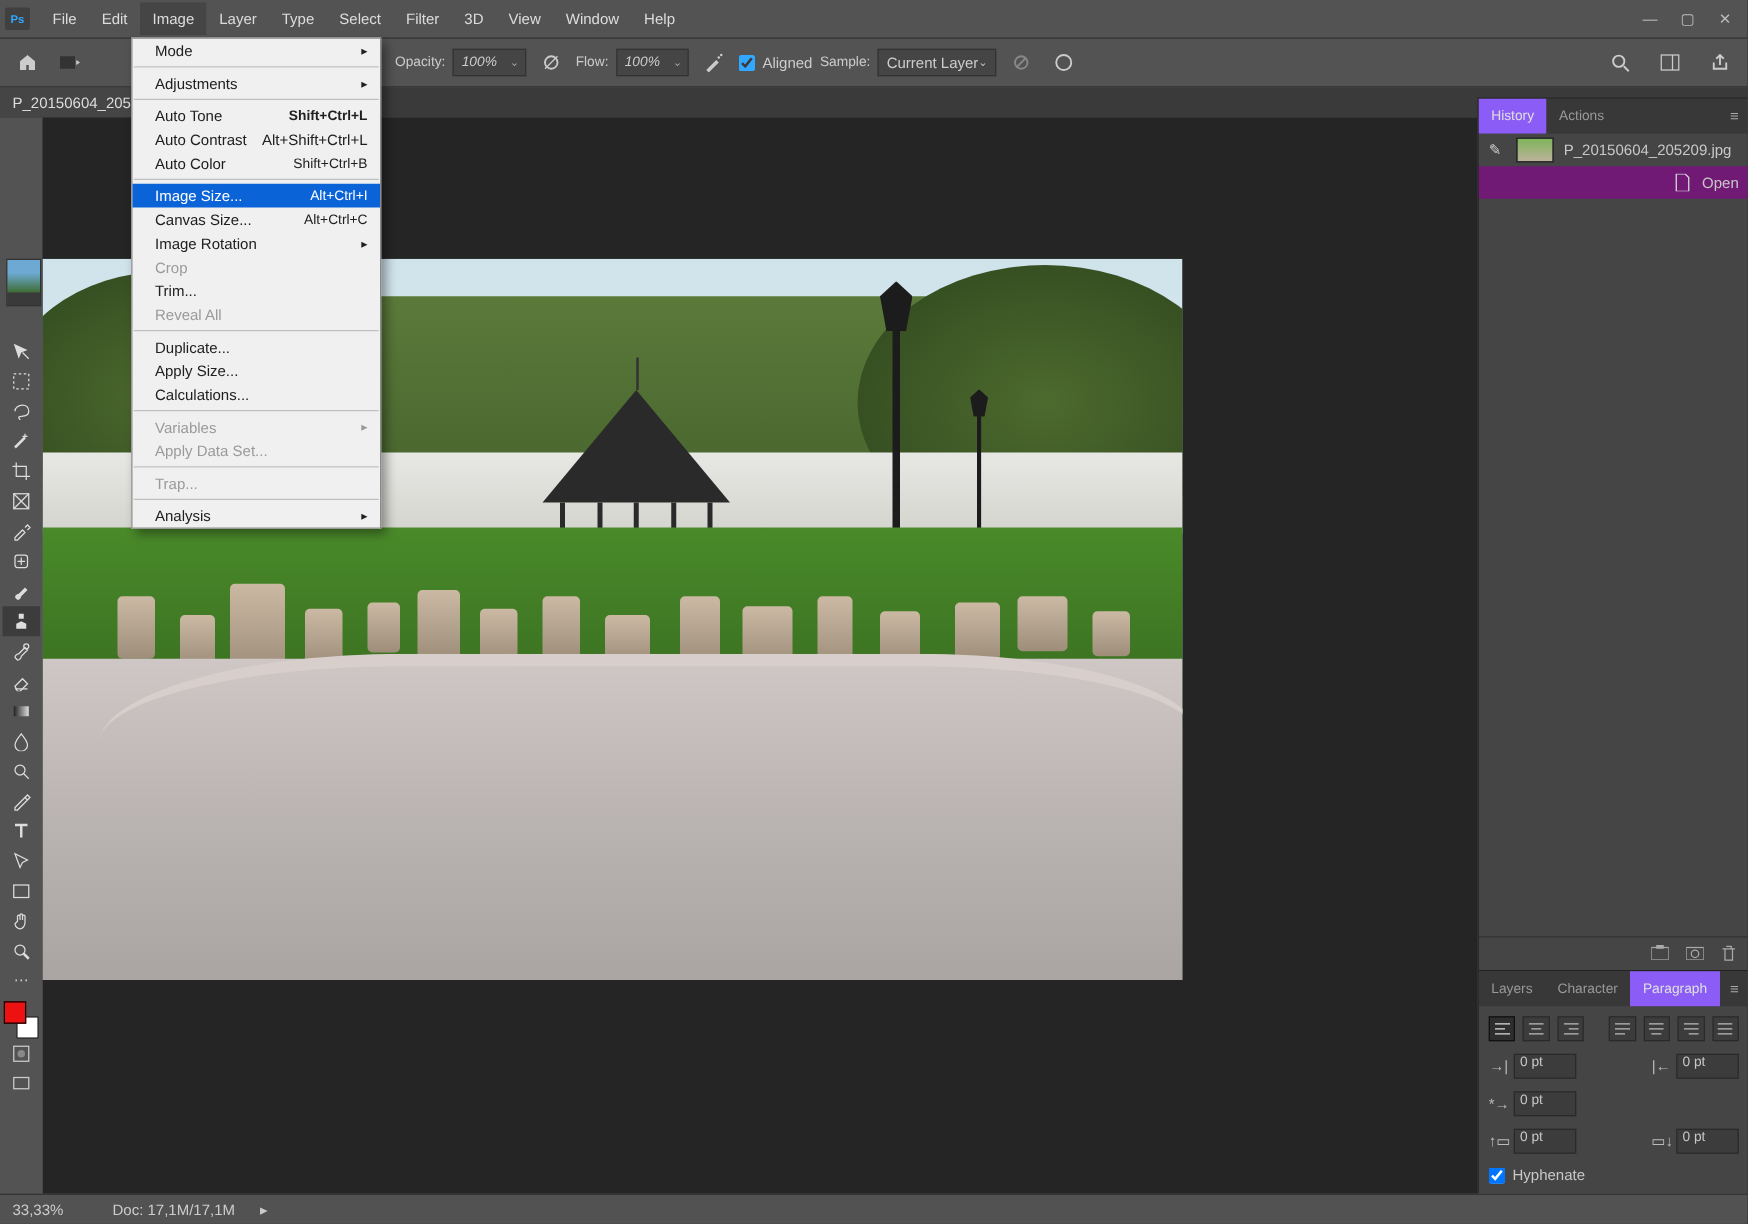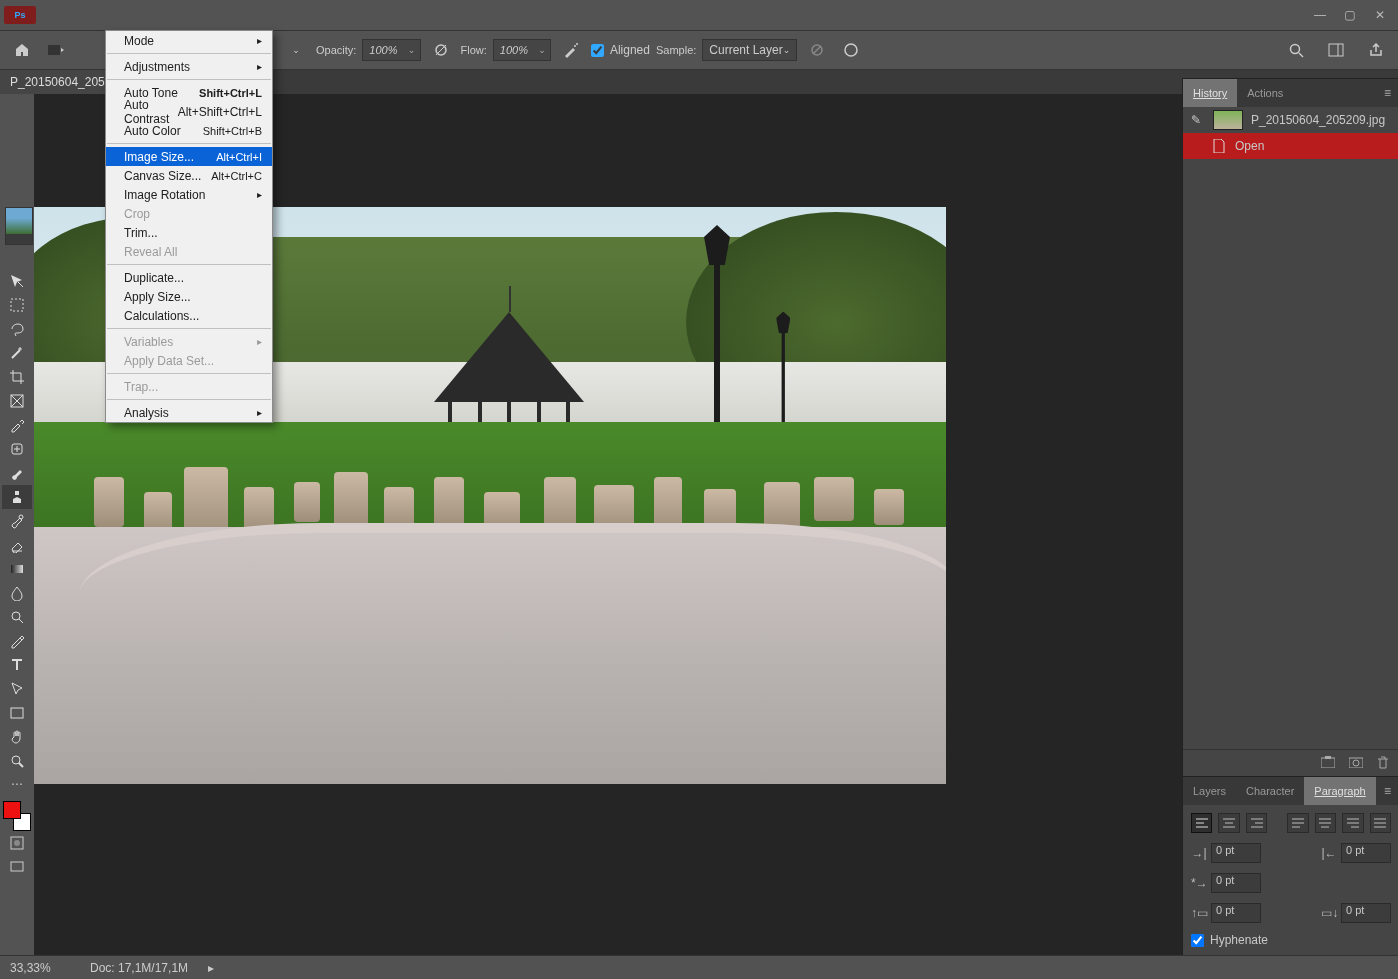--- a/index.html
+++ b/index.html
@@ -1,36 +1,36 @@
 <!DOCTYPE html>
 <html><head>
 <meta charset="utf-8">
 <style>
   * { margin:0; padding:0; box-sizing:border-box; font-family:"Segoe UI",Tahoma,Arial,sans-serif; font-size:12px; }
   body { background:#535353; color:#c8c8c8; width:1398px; height:979px; overflow:hidden; position:relative; }
   
   .menubar { height:30px; background:#535353; display:flex; align-items:center; padding:0 4px; }
-  .menubar .logo { width:32px; height:18px; background:#7f1d1d; color:#31a8ff; font-size:9px; font-weight:bold; display:flex; align-items:center; justify-content:center; border-radius:2px; margin-right:8px; }
+  .menubar .logo { width:20px; height:18px; background:#404040; color:#31a8ff; font-size:9px; font-weight:bold; display:flex; align-items:center; justify-content:center; border-radius:2px; margin-right:8px; }
   .menubar .mitem { padding:6px 10px; color:#ddd; cursor:default; }
   .menubar .mitem.active { background:#454545; }
   .window-controls { margin-left:auto; display:flex; gap:2px; }
   .window-controls .btn { width:28px; height:20px; display:flex; align-items:center; justify-content:center; color:#bbb; }
   
   .optionsbar { height:40px; background:#535353; border-top:1px solid #333; border-bottom:1px solid #333; display:flex; align-items:center; padding:0 8px; gap:6px; color:#ccc; }
   .optionsbar .iconbtn { width:28px; height:28px; display:flex; align-items:center; justify-content:center; color:#ccc; }
   .optionsbar .lbl { font-size:11px; color:#ccc; }
   .optionsbar .numbox { display:flex; align-items:center; border:1px solid #333; background:#454545; height:22px; }
   .optionsbar .numbox .val { padding:0 6px; font-size:11px; min-width:36px; text-align:right;font-style:italic; }
   .optionsbar .numbox .caret { width:16px; text-align:center; color:#aaa; font-size:9px; }
   .optionsbar input[type=checkbox]{ accent-color:#31a8ff; }
   .optionsbar .select { display:flex; align-items:center; border:1px solid #333; background:#454545; height:22px; padding:0 6px; font-size:11px; min-width:92px; justify-content:space-between; }
   .optionsbar .spacer { flex:1; }
   .optionsbar .right { display:flex; gap:12px; align-items:center; }
   
-  .dropdown { position:absolute; top:30px; left:105px; width:168px; background:#f0f0f0; color:#202020; border:1px solid #8a8a8a; box-shadow:4px 4px 8px rgba(0,0,0,0.4); z-index:200; }
+  .dropdown { position:absolute; top:30px; left:105px; width:200px; background:#f0f0f0; color:#202020; border:1px solid #8a8a8a; box-shadow:4px 4px 8px rgba(0,0,0,0.4); z-index:200; }
   .dropdown .sep { height:1px; background:#c0c0c0; margin:3px 1px; }
   .dropdown .row { display:flex; align-items:center; justify-content:space-between; height:19px; padding:0 10px 0 18px; font-size:12px; }
   .dropdown .row.sel { background:#0a64d8; color:#fff; }
   .dropdown .row.disabled { color:#9a9a9a; }
   .dropdown .arrow { font-size:10px; }
   
   .doctabs { height:24px; background:#3a3a3a; display:flex; align-items:stretch; }
   .doctabs .tab { background:#454545; border-right:1px solid #222; display:flex; align-items:center; padding:0 10px; font-size:11px; color:#ddd; }
   
   .main { position:absolute; top:94px; left:34px; right:216px; bottom:24px; background:#252525; }
@@ -65,25 +65,25 @@
   .colors .bg { position:absolute; bottom:0; right:0; width:18px; height:18px; background:#fff; border:1px solid #000;}
   
   .mini { position:absolute; top:207px; left:5px; width:28px; height:38px; background:#535353; border:1px solid #333;}
   .mini .tabicon { height:10px; background:#3a3a3a;}
   
   .rightpanes { position:absolute; top:70px; right:0; width:216px; bottom:24px; background:#454545; border-left:1px solid #222; display:flex; }
   .rightmain { width:216px; display:flex; flex-direction:column; }
   .panel { border-top:1px solid #222;}
   .panel .tabs { height:28px; background:#383838; display:flex; align-items:center; }
   .panel .tabs .tab { padding:0 10px; height:28px; display:flex; align-items:center; font-size:11px; color:#999; }
-  .panel .tabs .tab.active { background:#737373; color:#e0e0e0;text-decoration:underline; }
+  .panel .tabs .tab.active { background:#8b5cf6; color:#e0e0e0; }
   .panel .tabs .menu { margin-left:auto; padding:0 8px; color:#aaa;}
   .history-row { display:flex; align-items:center; height:26px; gap:8px; padding:0 8px; font-size:11px;}
   .history-row.file { background:#454545;}
-  .history-row.sel { background:#b91c1c; }
+  .history-row.sel { background:#701a75;justify-content:flex-end; }
   .thumb { width:30px; height:20px; background:linear-gradient(#7fb45a,#bcb29a); border:1px solid #222; }
   .history-icons { display:flex; justify-content:flex-end; gap:14px; padding:6px 10px; color:#aaa; border-top:1px solid #333;}
   
   .para-body { padding:8px; display:flex; flex-direction:column; gap:10px;}
   .para-row { display:flex; gap:6px; }
   .albtn { width:22px; height:20px; background:#3c3c3c; border:1px solid #2a2a2a; display:flex; align-items:center; justify-content:center; }
   .albtn.sel { background:#2e2e2e; border-color:#111;}
   .ptfield { display:flex; align-items:center; gap:4px; }
   .ptfield .ic { width:16px; text-align:center; color:#bbb;}
   .ptfield .input { width:50px; height:20px; background:#3c3c3c; border:1px solid #2a2a2a; padding:0 4px; font-size:11px; }
@@ -99,20 +99,33 @@
   .sideicons div { width:24px; height:24px; display:flex; align-items:center; justify-content:center; color:#ccc;}
   .chanpanel { position:absolute; top:85px; left:1225px; width:86px; }
   .chanpanel .row { display:flex; align-items:center; gap:8px; height:26px; color:#ccc; font-size:11px;}
   .chanpanel .ic { width:16px; text-align:center;}
 </style>
 </head>
 <body>
 
 <div class="menubar">
   <div class="logo">Ps</div>
+  <div id="menuitems" style="display:flex;">
+      <div class="mitem">File</div>
+      <div class="mitem">Edit</div>
+      <div class="mitem active">Image</div>
+      <div class="mitem">Layer</div>
+      <div class="mitem">Type</div>
+      <div class="mitem">Select</div>
+      <div class="mitem">Filter</div>
+      <div class="mitem">3D</div>
+      <div class="mitem">View</div>
+      <div class="mitem">Window</div>
+      <div class="mitem">Help</div>
+    </div>
   <div class="window-controls">
     <div class="btn">—</div>
     <div class="btn">▢</div>
     <div class="btn">✕</div>
   </div>
 </div>
 
 <div class="optionsbar">
   <div class="iconbtn">
     <svg width="16" height="16" viewBox="0 0 16 16">

